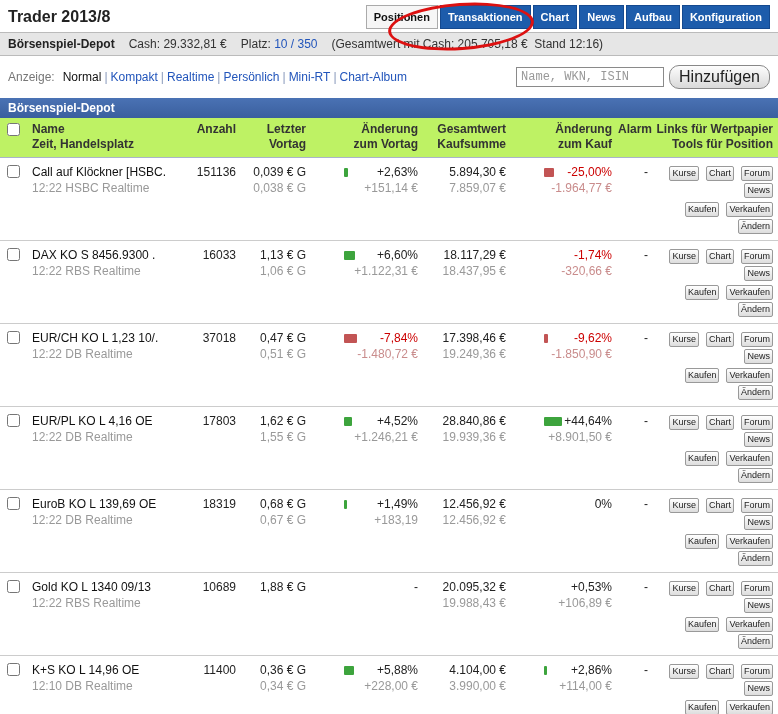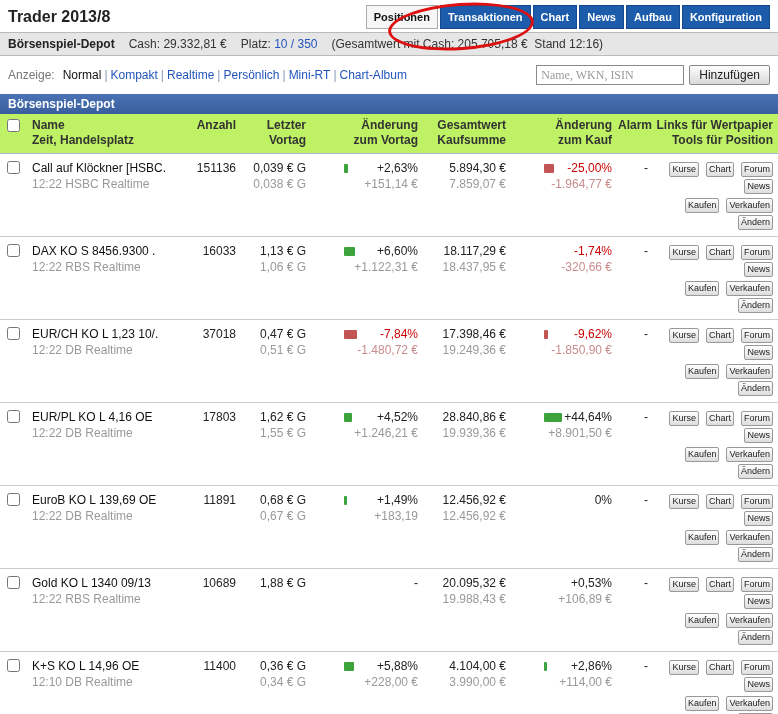--- a/index.html
+++ b/index.html
@@ -17,23 +17,23 @@
                padding:4px 8px; display:flex; gap:14px; white-space:nowrap; color:#333; }
   .sb-depot { font-weight:bold; color:#222; }
   .sb-blue { color:#2255bb; }
 
   .anzeige-row { display:flex; align-items:center; padding:9px 8px; }
   .anz-label { color:#777; margin-right:5px; }
   .anz-link { color:#2255bb; cursor:pointer; margin:0 3px; white-space:nowrap; }
   .anz-link.active { color:#111; font-weight:normal; cursor:default; }
   .sep { color:#8899bb; }
   .search-input { width:148px; height:20px; border:1px solid #8a8a8a; font-size:12px; padding:1px 4px;
-                  margin-right:5px; font-family:Liberation Serif, serif; color:#222; }
+                  margin-right:5px; font-family:Liberation Mono, monospace; color:#222; }
   .search-input::placeholder { color:#999; }
-  .add-btn { font-size:12px; font-family:inherit; padding:2px 9px; border:1px solid #888; border-radius:2px;
+  .add-btn { font-size:16px; font-family:inherit; padding:2px 9px; border:1px solid #888; border-radius:10px;
              background:linear-gradient(#fdfdfd,#d9d9d9); cursor:pointer; color:#222; }
   .spacer { margin-left:auto; }
 
   .section-header { background:linear-gradient(#4a72b4,#3a5f9e); color:#fff; font-weight:bold; padding:3px 8px; }
 
   .grid { display:grid; grid-template-columns:30px 150px 62px 70px 112px 88px 106px 36px 1fr; }
   .thead { background:#bef264; border-bottom:1px solid #aab4cc; padding:4px 0 5px 0; font-weight:bold;
            color:#333; line-height:15px; }
   .cell { overflow:hidden; }
   .num { text-align:right; padding-right:6px; }
@@ -300,21 +300,21 @@
       <div class="links-line2"><span class="mini-btn">Kaufen</span><span class="mini-btn">Verkaufen</span><span class="mini-btn">Ändern</span></div>
     </div>
   </div>
       <div class="trow grid">
     <div class="cell c-check"><input type="checkbox" style=""></div>
     <div class="cell c-name">
       <div class="name-main">EuroB KO L 139,69 OE</div>
       <div class="name-sub sub">12:22 DB Realtime</div>
     </div>
     <div class="cell num">
-          <div class="anzahl">11891</div>
+          <div class="anzahl">18319</div>
         </div>
     <div class="cell num">
       <div class="letzter">0,68 € G</div>
       <div class="vortag sub">0,67 € G</div>
     </div>
     <div class="cell chg-cell c-chg-vortag">
       <div class="chg-line">
         <span class="bar pos" style="width: 3px;"></span>
         <span class="pct">+1,49%</span>
       </div>

